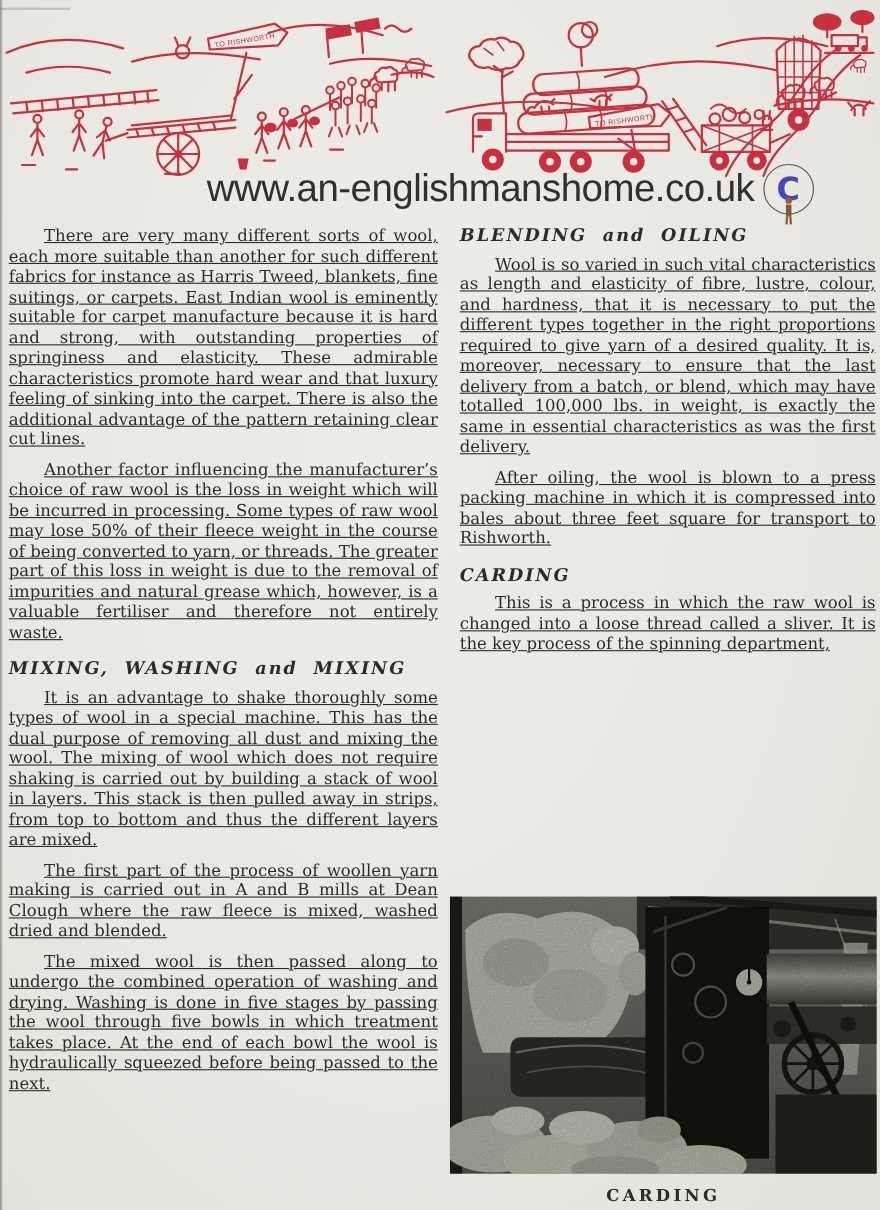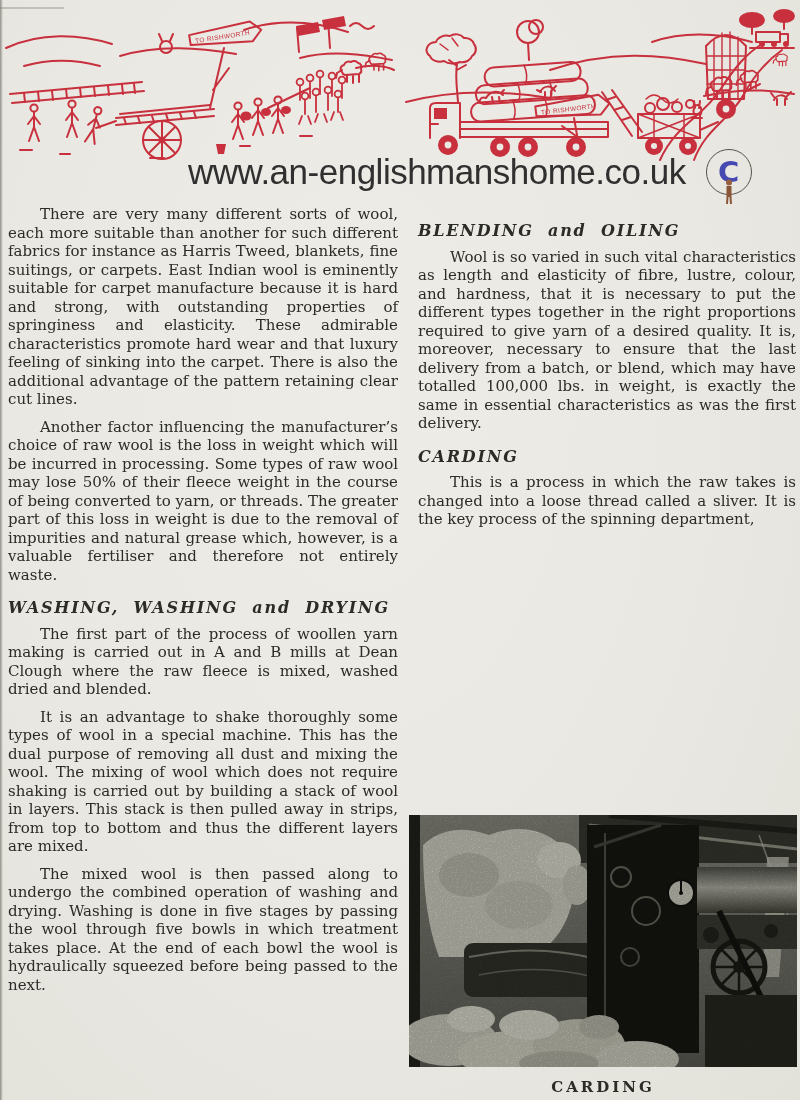--- a/index.html
+++ b/index.html
@@ -8,33 +8,33 @@
     position:relative;width:800px;height:1100px;overflow:hidden;
     background:radial-gradient(ellipse at 45% 35%, #edece6 0%, #e9e8e2 55%, #e2e1da 100%);
     font-family:"DejaVu Serif", serif;color:#2c2c27;
   }
   .scan-edge-left{position:absolute;left:0;top:0;width:3px;height:1100px;
     background:linear-gradient(to right, rgba(70,70,62,.55), rgba(70,70,62,0));}
   .scan-line-top{position:absolute;left:0;top:7px;width:64px;height:2px;background:rgba(120,120,112,.35);}
   .illus{position:absolute;top:4px;height:158px;width:400px;}
   .illus-left{left:0;}
   .illus-right{left:400px;}
-  .watermark{position:absolute;left:188px;top:149px;display:flex;align-items:center;gap:20px;}
+  .watermark{position:absolute;left:188px;top:149px;display:flex;align-items:center;gap:8px;}
   .wm-text{font-family:"Liberation Sans", sans-serif;font-size:35px;letter-spacing:-0.5px;color:#303030;}
   .wm-logo{position:relative;width:44px;height:44px;border:1.5px solid #57534b;border-radius:50%;
     display:flex;align-items:center;justify-content:center;}
   .wm-c{font-family:"DejaVu Sans", sans-serif;font-weight:bold;font-size:29px;color:#4749b2;line-height:1;}
   .wm-fig{position:absolute;left:50%;bottom:-11px;transform:translateX(-50%);}
   .col{position:absolute;top:205px;text-align:justify;font-size:15px;line-height:18.5px;}
   .col-left{left:8px;width:390px;}
   .col-right{left:418px;width:378px;}
-  .body-p{margin:0 0 9px 0;text-indent:32px;}
+  .body-p{margin:0 0 9px 0;text-indent:32px;text-decoration:underline;}
   .sec-h{margin:15px 0 7px 0;font-size:16px;font-style:italic;font-weight:600;
     letter-spacing:1.8px;word-spacing:7px;color:#2c2c27;}
-  .sec-h.first{margin-top:17px;}
+  .sec-h.first{margin-top:0;}
   .photo{position:absolute;left:409px;top:815px;width:388px;height:252px;margin:0;}
   .photo svg{display:block;}
   .caption{position:absolute;left:409px;top:1078px;width:388px;text-align:center;
     font-size:15px;letter-spacing:3px;font-weight:600;color:#2c2c27;}
   .sign-label{font-family:"Liberation Sans", sans-serif;font-size:6.5px;letter-spacing:.4px;
     fill:#c8303d;stroke:none;}
 </style>
 </head>
 <body>
 
@@ -219,31 +219,32 @@
         <circle cx="6" cy="3.5" r="3" fill="#96603f"></circle>
         <rect x="3.5" y="7" width="5" height="11" fill="#8a5638"></rect>
         <path d="M4.5,18 L4,25 M7.5,18 L8,25" stroke="#8a5638" stroke-width="2"></path>
       </svg>
     </span>
   </div>
 
   <div class="col col-left">
     <p class="body-p">There are very many different sorts of wool, each more suitable than another for such different fabrics for instance as Harris Tweed, blankets, fine suitings, or carpets. East Indian wool is eminently suitable for carpet manufacture because it is hard and strong, with outstanding properties of springiness and elasticity. These admirable characteristics promote hard wear and that luxury feeling of sinking into the carpet. There is also the additional advantage of the pattern retaining clear cut lines.</p>
     <p class="body-p">Another factor influencing the manufacturer’s choice of raw wool is the loss in weight which will be incurred in processing. Some types of raw wool may lose 50% of their fleece weight in the course of being converted to yarn, or threads. The greater part of this loss in weight is due to the removal of impurities and natural grease which, however, is a valuable fertiliser and therefore not entirely waste.</p>
-    <h2 class="sec-h">WASHING, WASHING and DRYING</h2>
+    <h2 class="sec-h">MIXING, WASHING and MIXING</h2>
+    <p class="body-p">It is an advantage to shake thoroughly some types of wool in a special machine. This has the dual purpose of removing all dust and mixing the wool. The mixing of wool which does not require shaking is carried out by building a stack of wool in layers. This stack is then pulled away in strips, from top to bottom and thus the different layers are mixed.</p>
     <p class="body-p">The first part of the process of woollen yarn making is carried out in A and B mills at Dean Clough where the raw fleece is mixed, washed dried and blended.</p>
-    <p class="body-p">It is an advantage to shake thoroughly some types of wool in a special machine. This has the dual purpose of removing all dust and mixing the wool. The mixing of wool which does not require shaking is carried out by building a stack of wool in layers. This stack is then pulled away in strips, from top to bottom and thus the different layers are mixed.</p>
     <p class="body-p">The mixed wool is then passed along to undergo the combined operation of washing and drying. Washing is done in five stages by passing the wool through five bowls in which treatment takes place. At the end of each bowl the wool is hydraulically squeezed before being passed to the next.</p>
   </div>
 
   <div class="col col-right">
     <h2 class="sec-h first">BLENDING and OILING</h2>
     <p class="body-p">Wool is so varied in such vital characteristics as length and elasticity of fibre, lustre, colour, and hardness, that it is necessary to put the different types together in the right proportions required to give yarn of a desired quality. It is, moreover, necessary to ensure that the last delivery from a batch, or blend, which may have totalled 100,000 lbs. in weight, is exactly the same in essential characteristics as was the first delivery.</p>
+    <p class="body-p">After oiling, the wool is blown to a press packing machine in which it is compressed into bales about three feet square for transport to Rishworth.</p>
     <h2 class="sec-h">CARDING</h2>
-    <p class="body-p">This is a process in which the raw takes is changed into a loose thread called a sliver. It is the key process of the spinning department,</p>
+    <p class="body-p">This is a process in which the raw wool is changed into a loose thread called a sliver. It is the key process of the spinning department,</p>
   </div>
 
   <figure class="photo">
     <svg width="388" height="252" viewBox="0 0 388 252">
       <defs>
         <linearGradient id="pbg" x1="0" y1="0" x2="0" y2="1">
           <stop offset="0" stop-color="#90908600"></stop>
             <stop offset="0" stop-color="#909086"></stop>
           <stop offset="1" stop-color="#62625b"></stop>
         </linearGradient>

